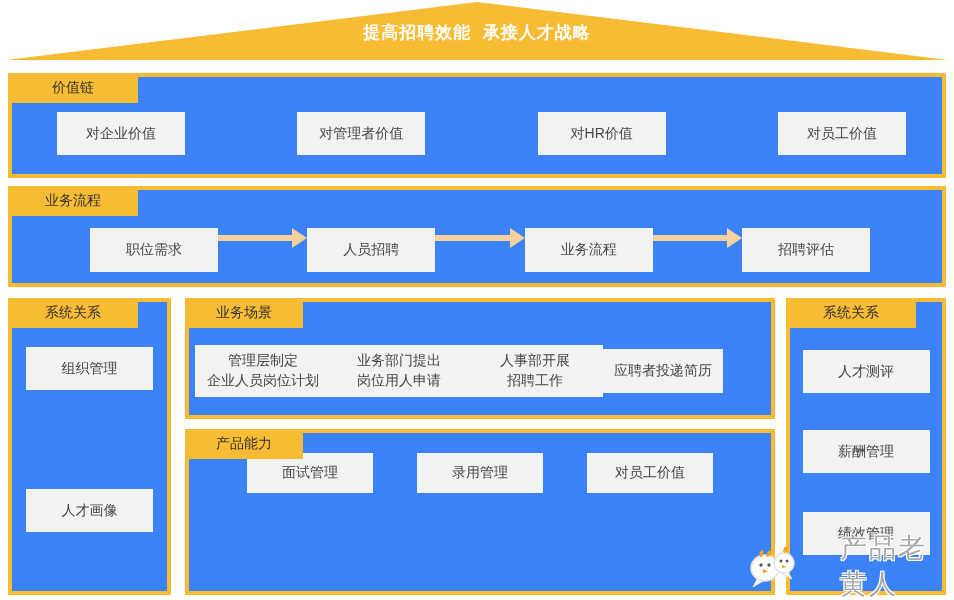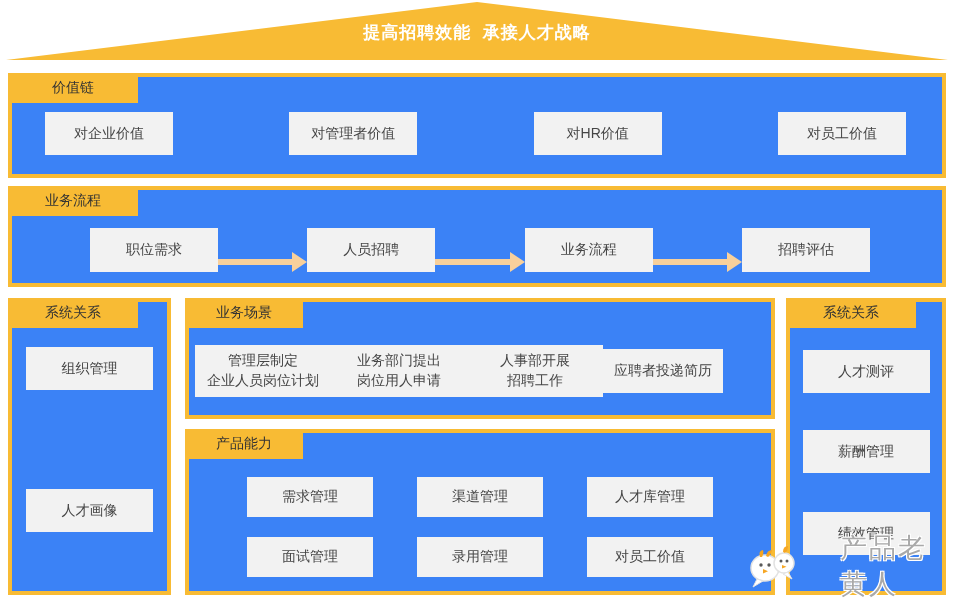--- a/index.html
+++ b/index.html
@@ -30,25 +30,25 @@
     background:var(--accent);color:var(--tab-text);font-size:14px;
     display:flex;align-items:center;justify-content:center;}
   .tab.mid{width:118px;}
 
   .box{background:var(--box-bg);color:var(--box-text);font-size:14px;
     display:flex;align-items:center;justify-content:center;text-align:center;
     white-space:pre-line;line-height:1.4;}
 
   
   .vc-row{display:flex;justify-content:space-between;margin-top:35px;
-    padding:0 36px 0 33px;}
+    padding:0 36px 0 45px;}
   .vc-row .box{width:128px;height:43px;}
 
   
-  .flow-row{display:flex;align-items:flex-end;margin-top:38px;padding:0 72px 0 78px;}
+  .flow-row{display:flex;align-items:flex-start;margin-top:38px;padding:0 72px 0 78px;}
   .flow-row .box{width:128px;height:44px;flex:none;}
   .arrow{flex:1;position:relative;height:20px;}
   .arrow .shaft{position:absolute;left:0;right:13px;top:7px;height:6px;
     background:var(--arrow);}
   .arrow .head{position:absolute;right:0;top:0;width:0;height:0;
     border-left:15px solid var(--arrow);
     border-top:10px solid transparent;border-bottom:10px solid transparent;}
 
   
   .side .box{width:127px;height:43px;margin-left:auto;margin-right:auto;text-align:right;}
@@ -129,25 +129,20 @@
       <div class="box two">业务部门提出
 岗位用人申请</div>
       <div class="box two">人事部开展
 招聘工作</div>
       <div class="box one">应聘者投递简历</div>
     </div>
   </section>
 
   <section class="panel" style="left:185px;top:429px;width:590px;height:166px;">
     <div class="tab mid">产品能力</div>
-    <div class="cap-row r1">
-      <div class="box">需求管理</div>
-      <div class="box">渠道管理</div>
-      <div class="box">人才库管理</div>
-    </div>
     <div class="cap-row r2">
       <div class="box">面试管理</div>
       <div class="box">录用管理</div>
       <div class="box">对员工价值</div>
     </div>
   </section>
 
   <section class="panel side" style="left:786px;top:298px;width:160px;height:297px;">
     <div class="tab">系统关系</div>
     <div class="box" style="margin-top:48px;">人才测评</div>

